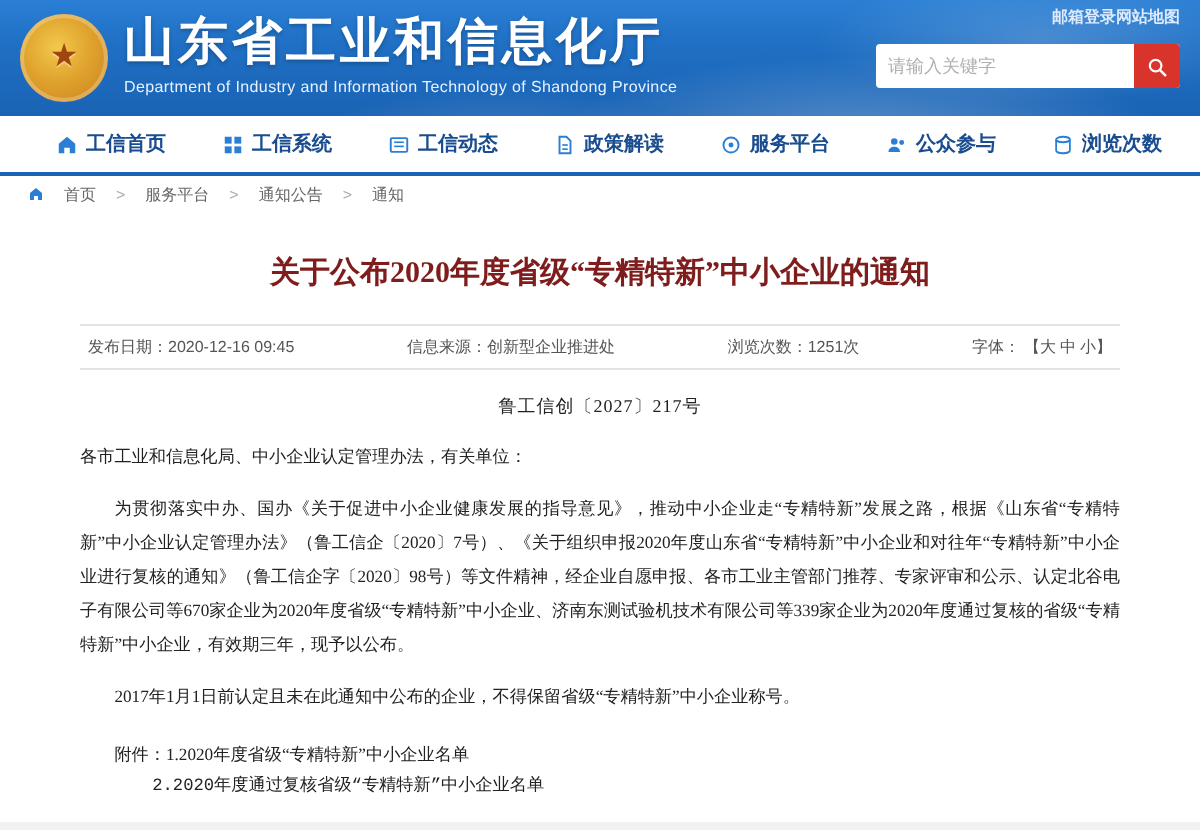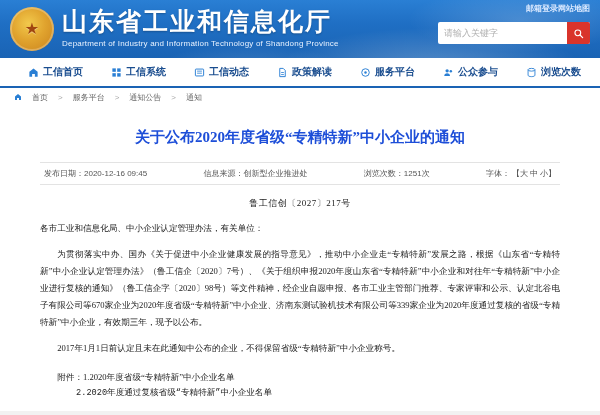--- a/index.html
+++ b/index.html
@@ -185,21 +185,21 @@
     background: #ffffff;
     min-height: 300px;
     padding: 14px 40px 10px 40px;
     box-sizing: border-box;
   }
   .doc-title {
     text-align: center;
     font-family: "Liberation Serif", serif;
     font-size: 15px;
     font-weight: bold;
-    color: #1d4ed8;
+    color: #7f1d1d;
     line-height: 22px;
     margin: 6px 0 14px 0;
   }
   .meta-row {
     display: flex;
     align-items: center;
     justify-content: space-between;
     border-top: 1px solid #e3e3e3;
     border-bottom: 1px solid #e3e3e3;
     padding: 5px 4px;

